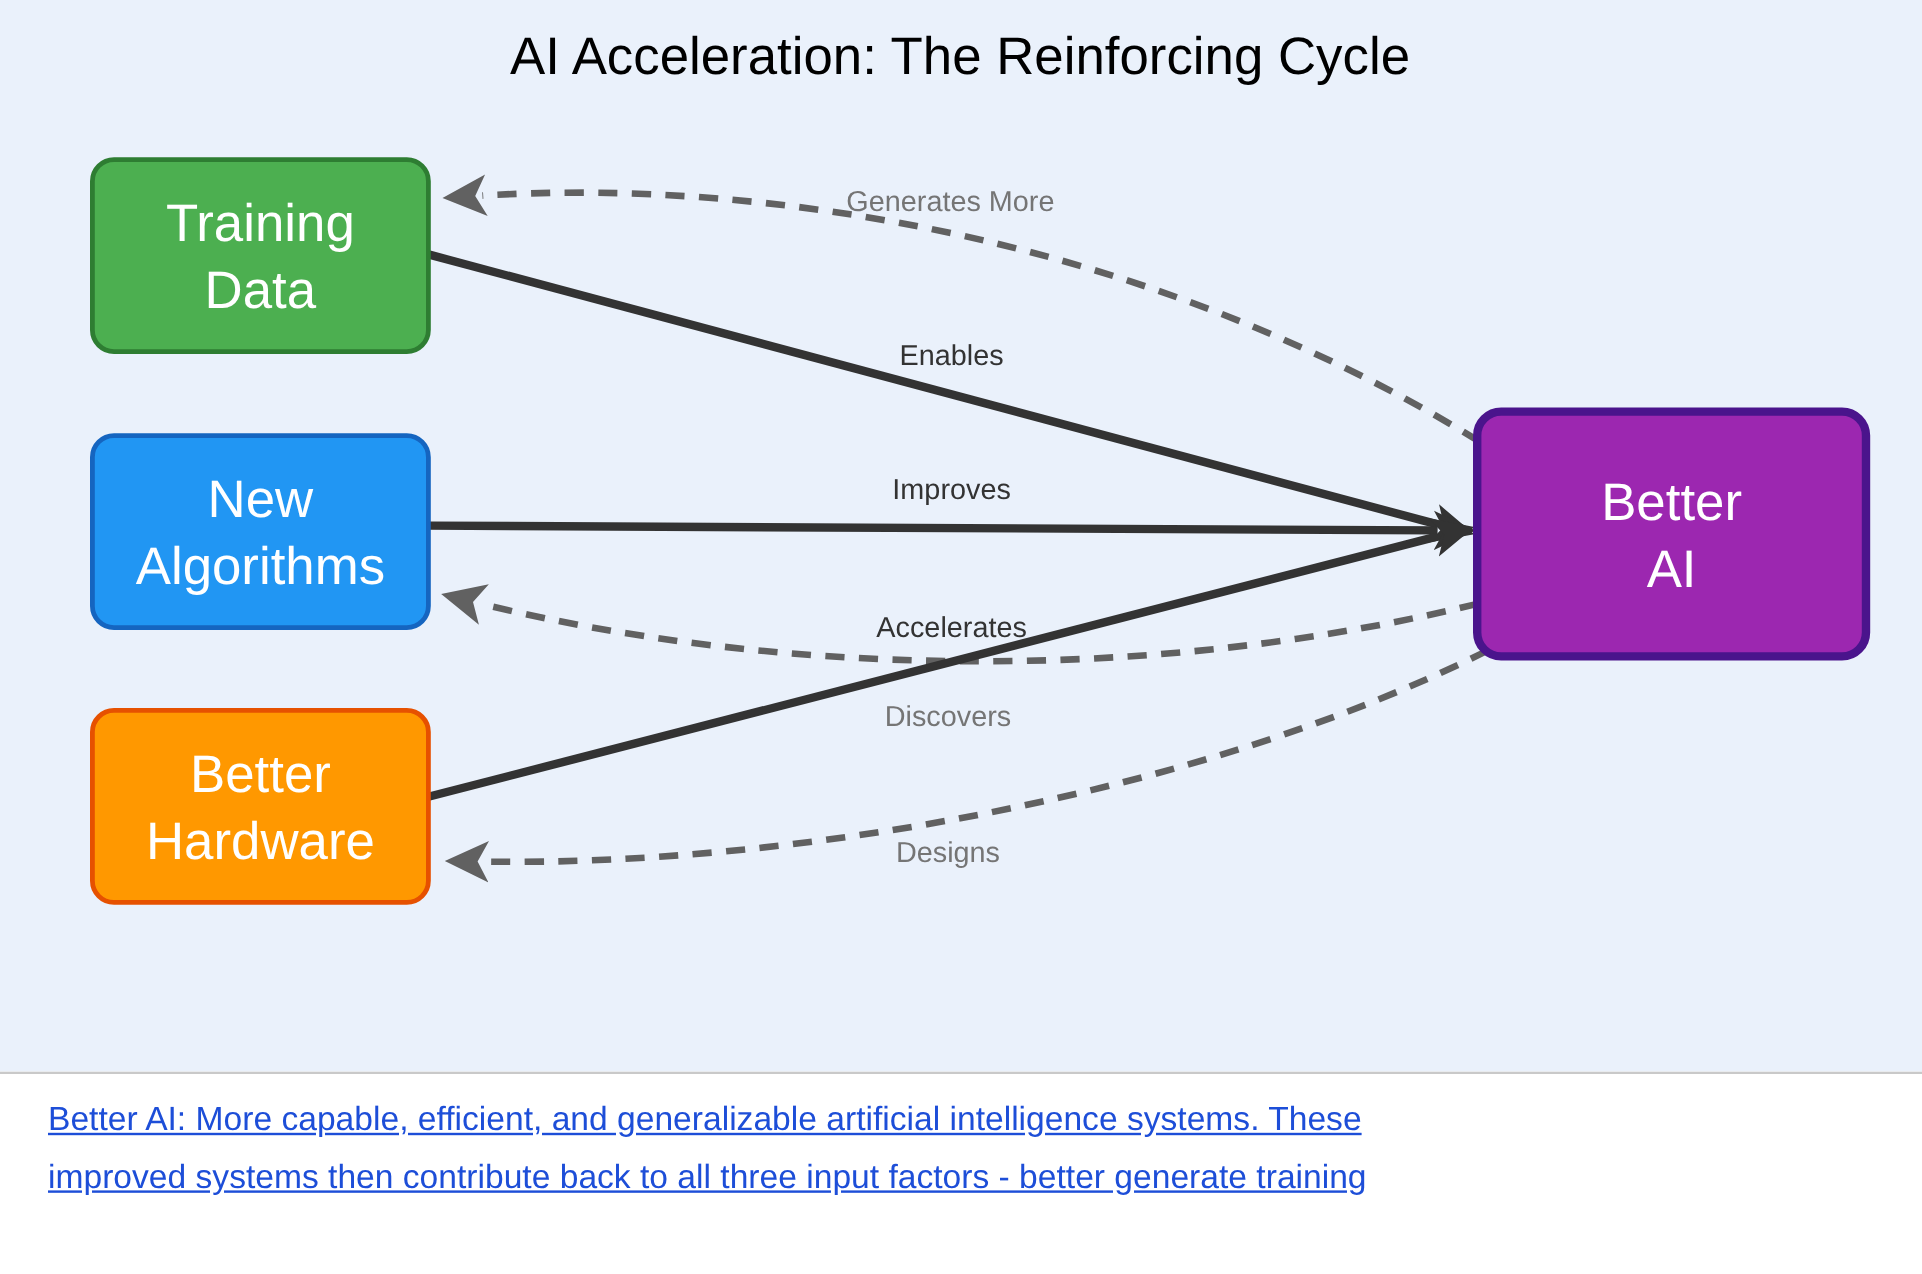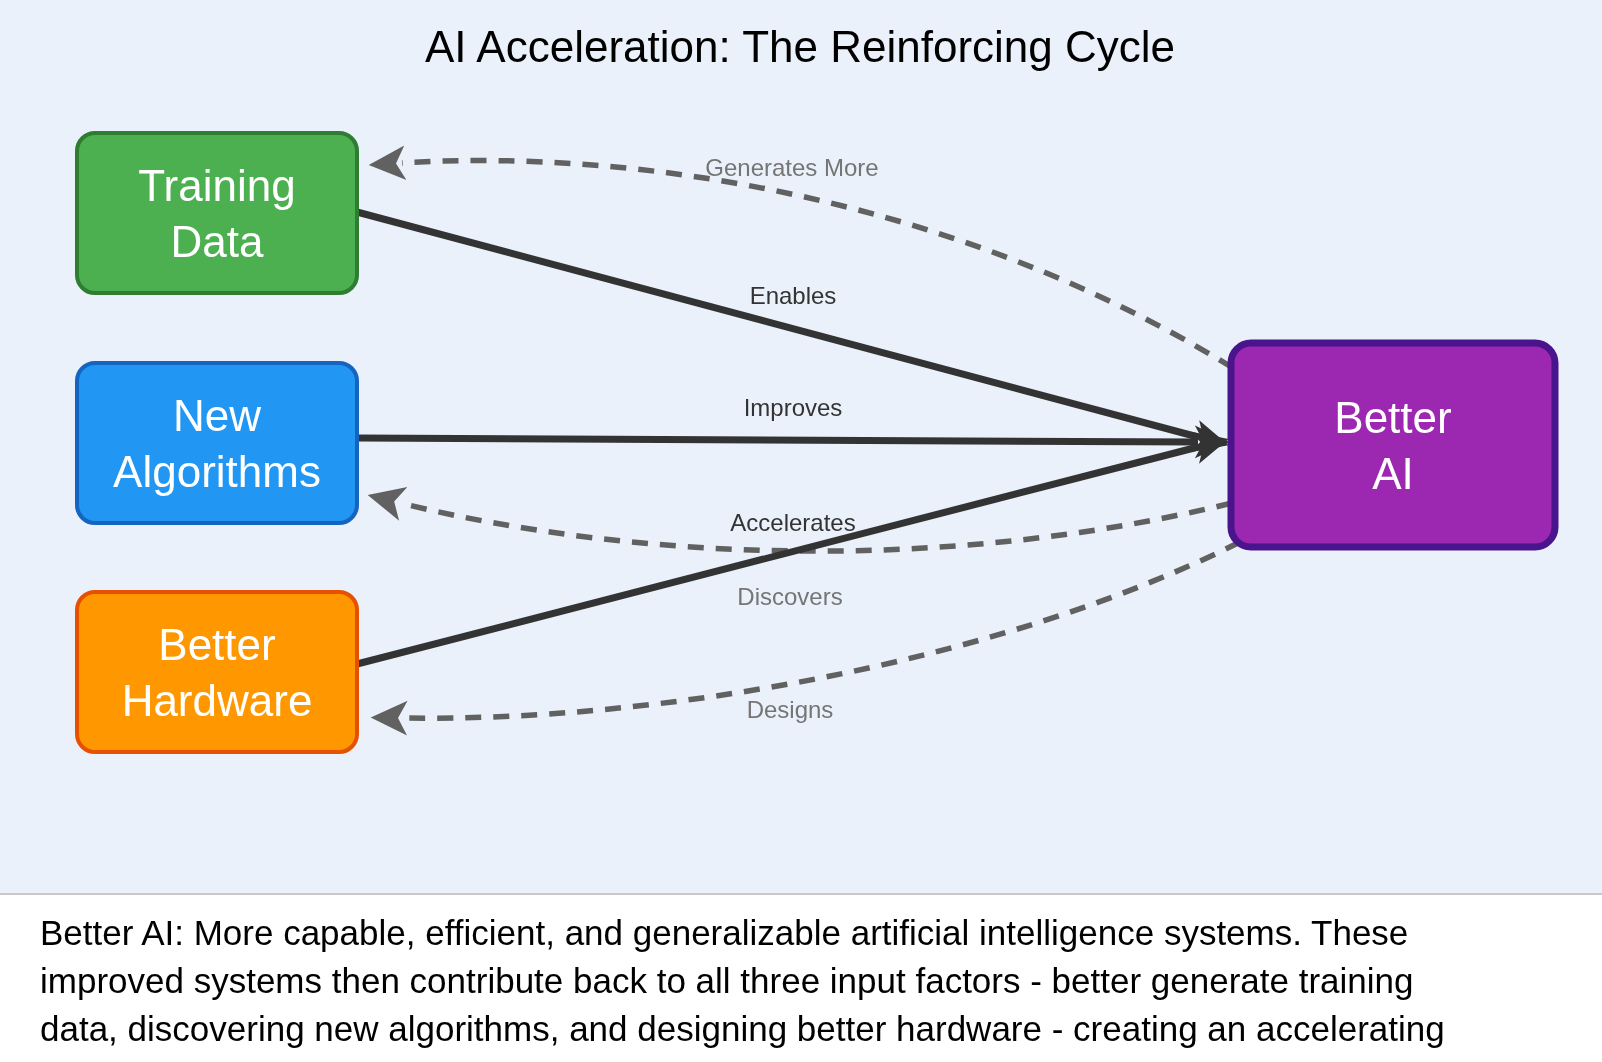--- a/index.html
+++ b/index.html
@@ -34,24 +34,25 @@
     font-weight: 400;
   }
   .caption {
     width: 1602px;
     height: 167px;
     background: #ffffff;
     border-top: 2px solid #c9c9c9;
     padding: 14px 40px 0 40px;
   }
   .caption-line {
-    font-size: 35px;
+    font-size: 28px;
     line-height: 48px;
-    color: #000000;
+    color: #1d4ed8;
     white-space: nowrap;
+    text-decoration: underline;
   }
 </style>
 </head>
 <body>
 
 <div class="stage">
 
   <div class="diagram-wrap">
     <svg width="1602" height="893" viewBox="0 0 1602 893" xmlns="http://www.w3.org/2000/svg">
 
@@ -106,16 +107,15 @@
         <text class="node-label" x="1393" y="433" text-anchor="middle" fill="#ffffff">Better</text>
         <text class="node-label" x="1393" y="489" text-anchor="middle" fill="#ffffff">AI</text>
       </g>
 
     </svg>
   </div>
 
   <div class="caption">
     <div class="caption-line">Better AI: More capable, efficient, and generalizable artificial intelligence systems. These</div>
     <div class="caption-line">improved systems then contribute back to all three input factors - better generate training</div>
-    <div class="caption-line">data, discovering new algorithms, and designing better hardware - creating an accelerating</div>
   </div>
 
 </div>
 
 </body></html>

